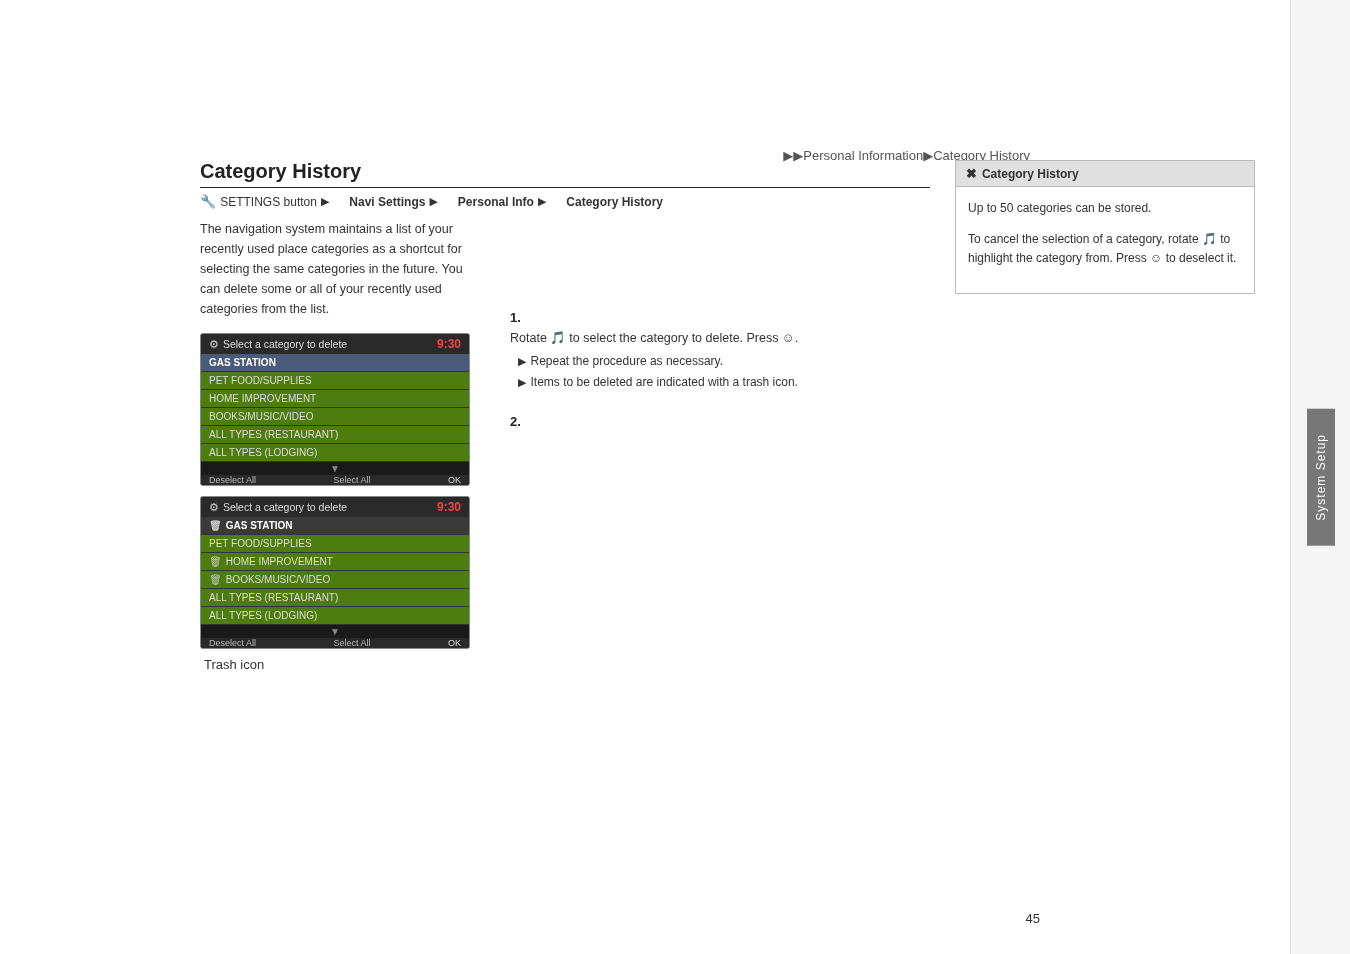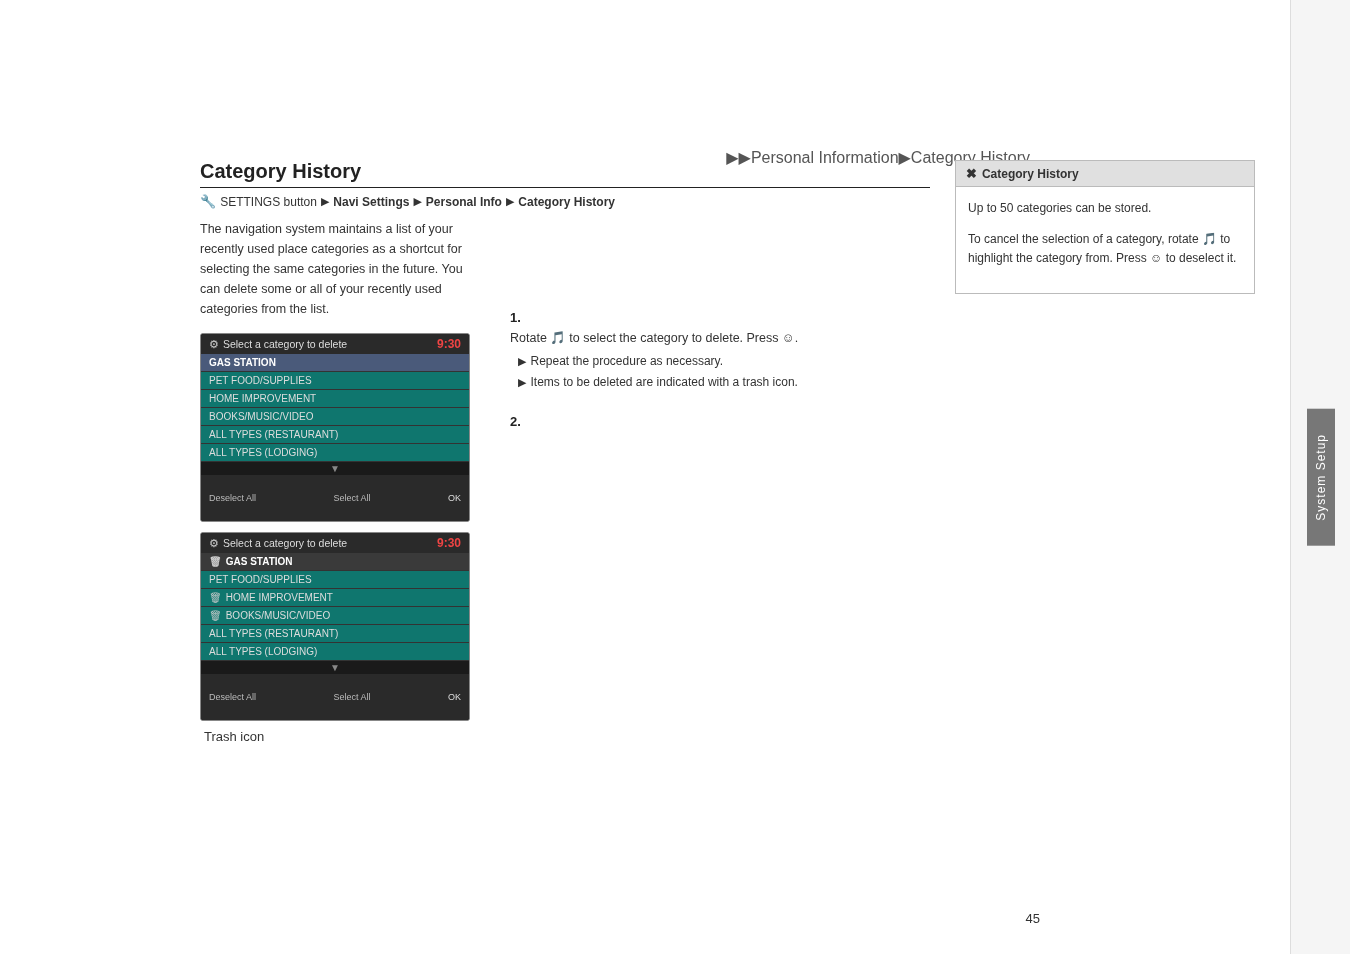--- a/index.html
+++ b/index.html
@@ -12,21 +12,21 @@
       color: #222;
       overflow: hidden;
       position: relative;
     }
 
     
     .breadcrumb-area {
       position: absolute;
       top: 148px;
       right: 320px;
-      font-size: 16px;
+      font-size: 13px;
       color: #555;
       padding-left: 12px;
     }
 
     
     .page-number {
       position: absolute;
       bottom: 28px;
       right: 310px;
       font-size: 13px;
@@ -70,20 +70,21 @@
       font-size: 13px;
       margin-right: 2px;
     }
     .settings-path .arrow {
       font-size: 11px;
       color: #333;
       margin: 0 2px;
     }
     .settings-path .bold-part {
       font-weight: bold;
+      margin-left: 16px;
     }
 
     
     .description {
       font-size: 12.5px;
       color: #333;
       line-height: 1.6;
       margin-bottom: 14px;
       max-width: 270px;
     }
@@ -123,21 +124,21 @@
       font-size: 11px;
       color: #ccc;
     }
     .screen-time {
       color: #ef4444;
       font-size: 12px;
       font-weight: bold;
     }
 
     .screen-list {
-      background: #0f766e;
+      background: #4d7c0f;
     }
     .screen-list-item {
       padding: 3px 8px;
       font-size: 10px;
       color: #ddd;
       border-bottom: 1px solid #333;
       display: flex;
       align-items: center;
       gap: 4px;
     }
@@ -151,21 +152,21 @@
       color: #fff;
     }
     .trash-icon-char {
       font-size: 10px;
       color: #ccc;
     }
 
     .screen-footer {
       display: flex;
       justify-content: space-between;
-      padding: 18px 8px;
+      padding: 0 8px;
       background: #2a2a2a;
       font-size: 9px;
       color: #bbb;
     }
     .screen-footer .ok-btn {
       color: #ddd;
     }
 
     .scroll-indicator {
       text-align: center;

